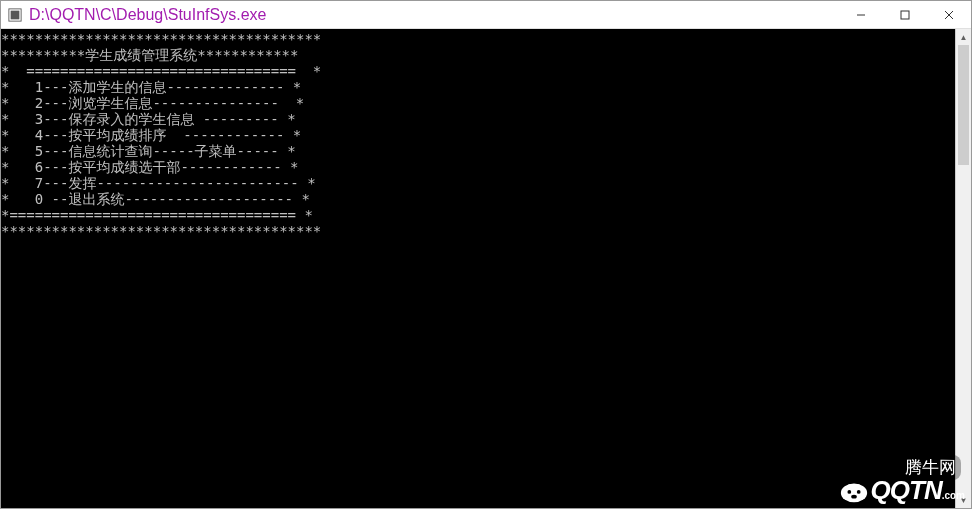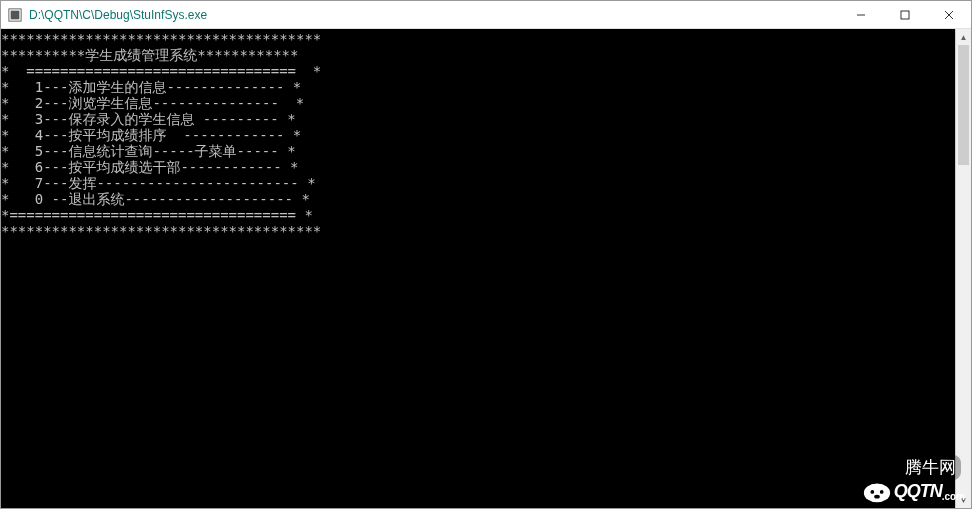--- a/index.html
+++ b/index.html
@@ -42,22 +42,22 @@
       height: 16px;
       display: flex;
       align-items: center;
       justify-content: center;
     }
     .app-icon svg {
       width: 14px;
       height: 14px;
     }
     .title-text {
-      font-size: 12px;
-      color: #0f766e;
+      font-size: 16px;
+      color: #a21caf;
     }
     .win-controls {
       display: flex;
       height: 100%;
     }
     .win-btn {
       width: 44px;
       height: 100%;
       display: flex;
       align-items: center;
@@ -121,21 +121,21 @@
     }
     .wm-logo {
       width: 30px;
       height: 30px;
       display: flex;
       align-items: center;
       justify-content: center;
     }
     .wm-text-big {
       font-family: Arial, sans-serif;
-      font-size: 18px;
+      font-size: 26px;
       font-weight: 900;
       font-style: italic;
       color: #ffffff;
       letter-spacing: -1px;
       text-shadow: 1px 1px 2px rgba(0,0,0,0.5);
     }
     .wm-com {
       font-family: Arial, sans-serif;
       font-size: 10px;
       font-weight: bold;

